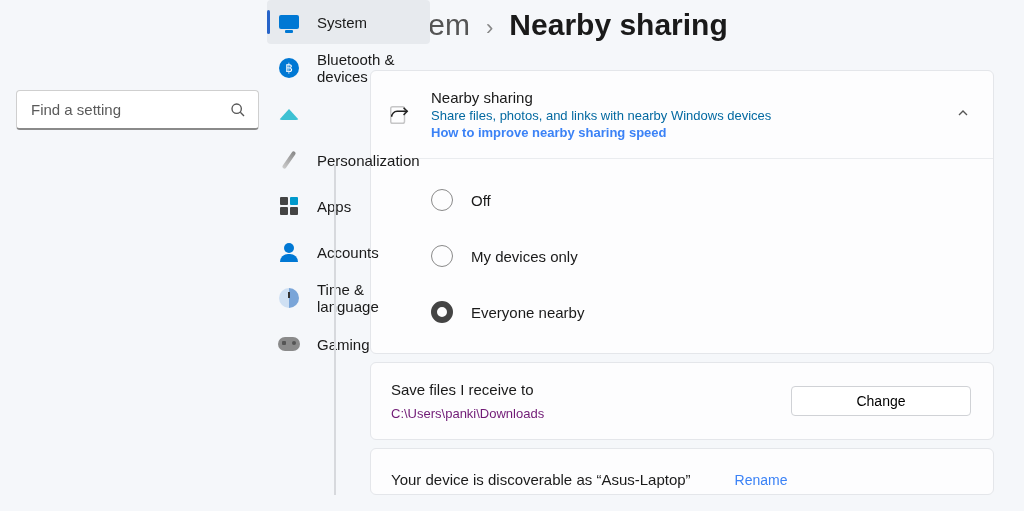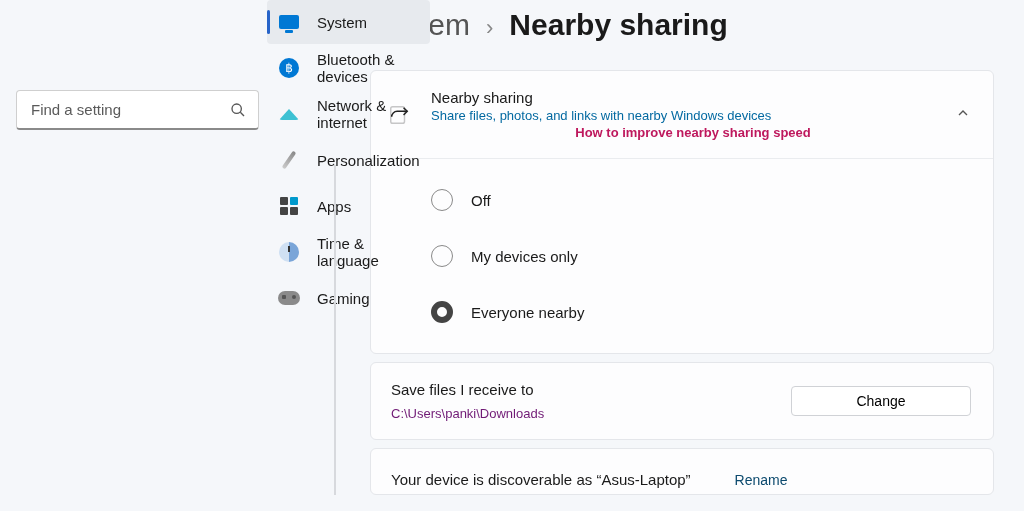--- a/index.html
+++ b/index.html
@@ -130,21 +130,21 @@
     .card-header .h-icon {
       width: 28px;
       display:flex;
       justify-content:center;
       color:#222;
       margin-right:18px;
     }
     .card-header .h-text { flex: 1; }
     .card-header .h-title { font-size: 15px; font-weight: 400; color:#1a1a1a; }
     .card-header .h-sub { font-size: 13px; color: #0369a1; margin-top:2px; }
-    .card-header .h-link { font-size: 13px; font-weight: 600; color:#be185d; margin-top:2px; cursor:pointer;text-align:center; }
+    .card-header .h-link { font-size: 13px; font-weight: 600; color:#3b82f6; margin-top:2px; cursor:pointer; }
     .chev-up {
       color:#555;
       cursor:pointer;
     }
     .radios {
       padding: 30px 22px 30px 60px;
       display: flex;
       flex-direction: column;
       gap: 34px;
     }
@@ -183,21 +183,21 @@
       font-size:14px;
       cursor:pointer;
     }
     .row3 {
       display:flex;
       align-items:center;
       padding: 22px 22px 6px 20px;
       font-size:15px;
       gap:44px;
     }
-    .row3 .link { font-size:14px; color:#0c4a6e; cursor:pointer; }
+    .row3 .link { font-size:14px; color:#3b82f6; cursor:pointer; }
 
     
     .sidebar-scrollhint {
       position:absolute;
       left:334px;
       top:165px;
       width:2px;
       height:330px;
       background:#d7d9dd;
     }
@@ -228,38 +228,46 @@
     <div class="nav-item">
       <span class="nav-icon">
           <span class="ic-bt">฿</span>
         </span>
       <span>Bluetooth &amp; devices</span>
     </div>
     <div class="nav-item">
       <span class="nav-icon">
           <span class="ic-net"></span>
         </span>
-      <span>Network &amp; internet</span>
     </div>
     <div class="nav-item">
       <span class="nav-icon">
           <span class="ic-pers"></span>
         </span>
       <span>Personalization</span>
     </div>
     <div class="nav-item">
       <span class="nav-icon">
           <span class="ic-apps">
             <span></span>
             <span></span>
             <span></span>
             <span></span>
           </span>
         </span>
       <span>Apps</span>
+    </div>
+    <div class="nav-item">
+      <span class="nav-icon">
+          <span class="ic-acct">
+            <span class="h"></span>
+            <span class="b"></span>
+          </span>
+        </span>
+      <span>Accounts</span>
     </div>
     <div class="nav-item">
       <span class="nav-icon">
           <span class="ic-time"></span>
         </span>
       <span>Time &amp; language</span>
     </div>
     <div class="nav-item">
       <span class="nav-icon">
           <span class="ic-game"></span>

